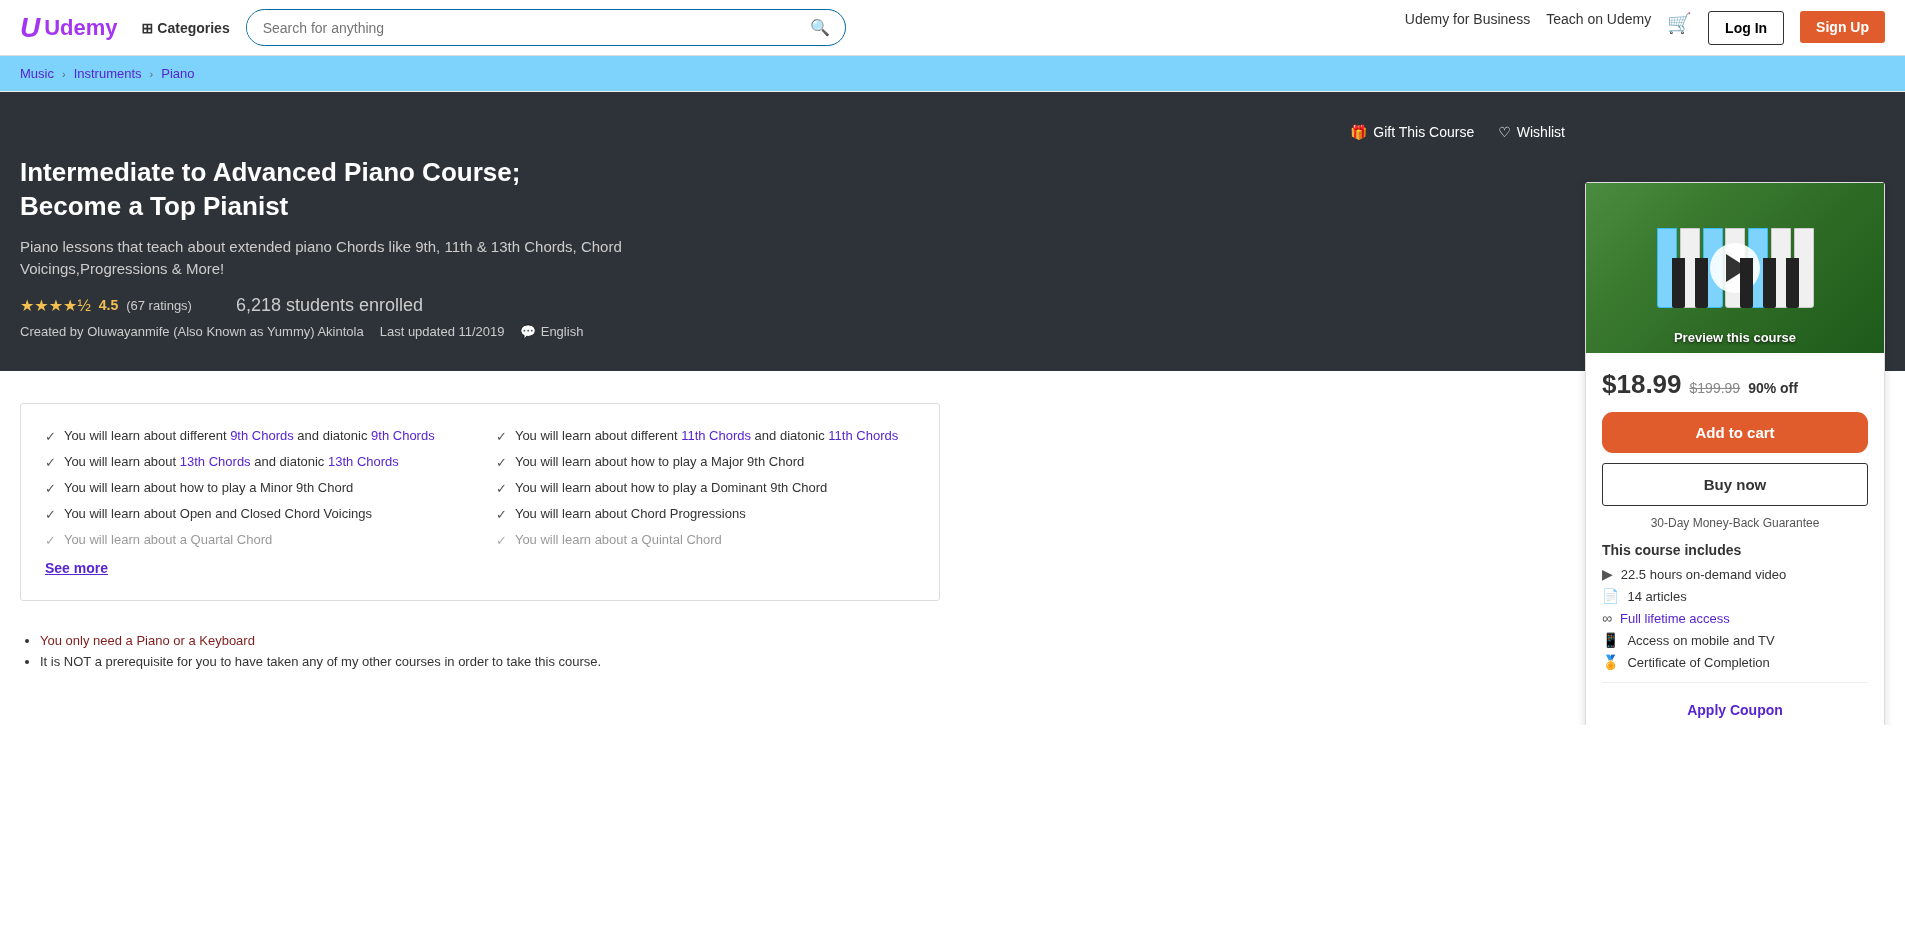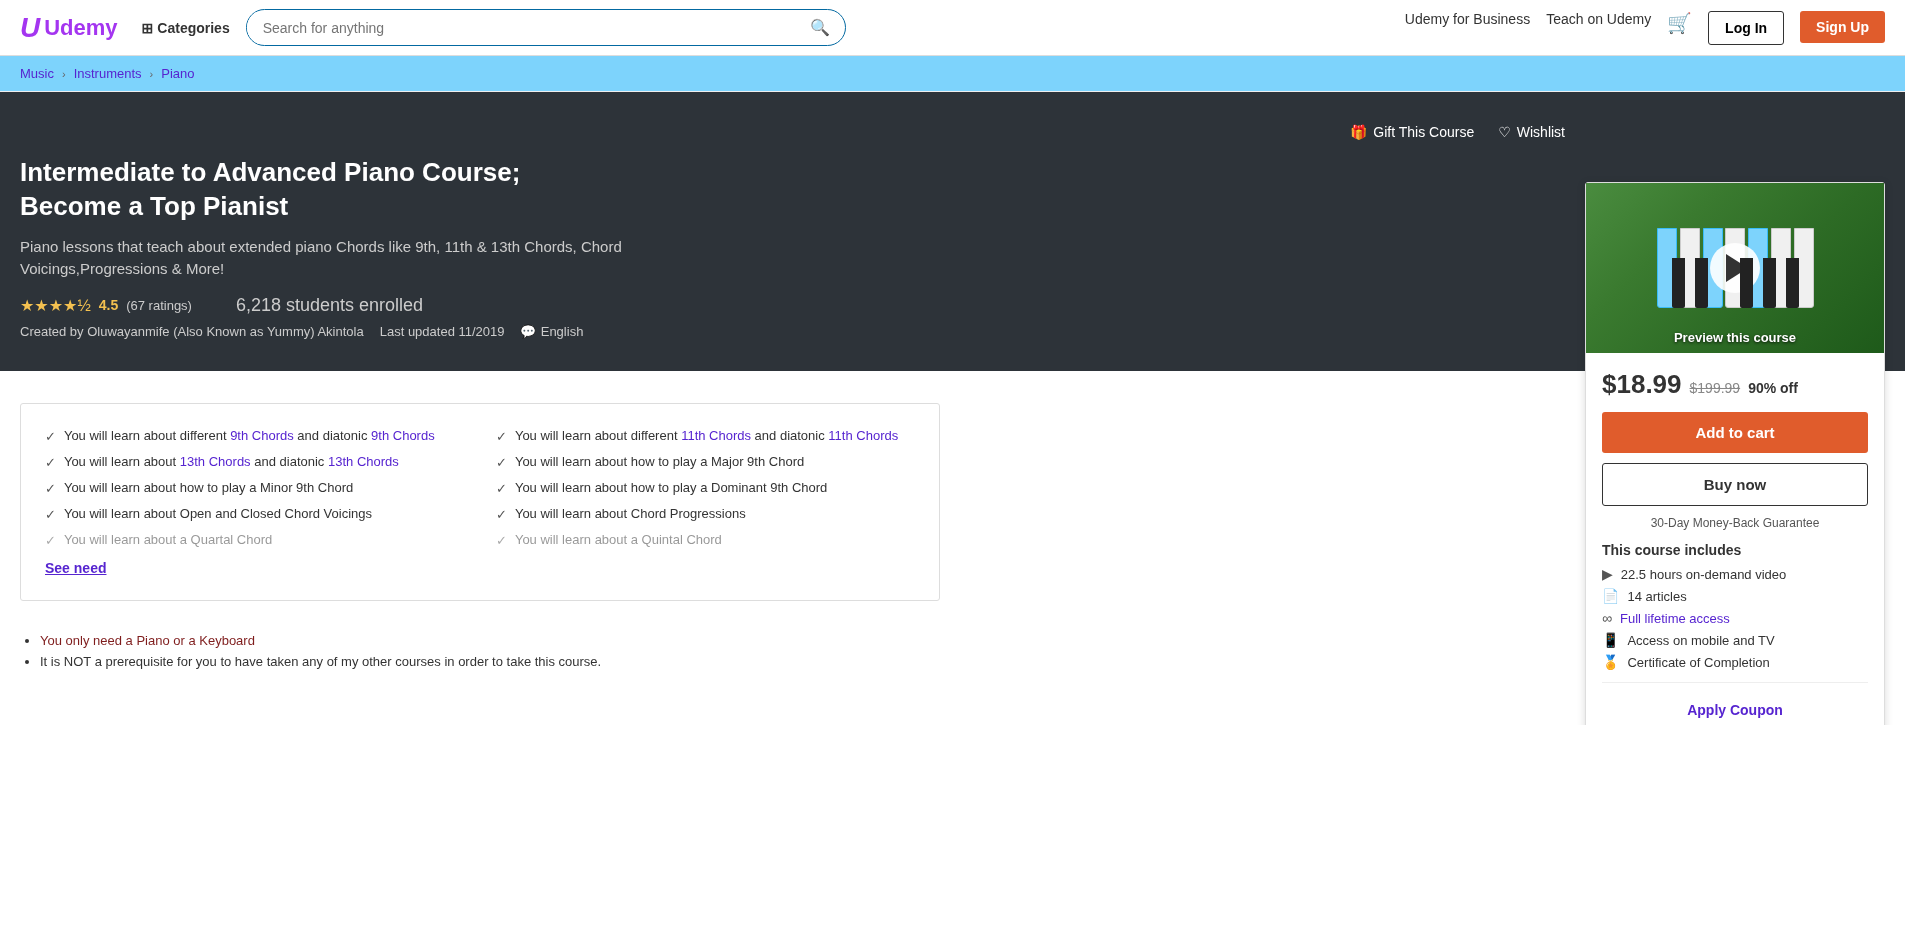--- a/index.html
+++ b/index.html
@@ -107,21 +107,21 @@
       color: #fff; font-size: 13px; font-weight: 600; white-space: nowrap;
       text-shadow: 0 1px 3px rgba(0,0,0,0.8);
     }
     .card-body { padding: 16px; color: #333; }
     .card-price { display: flex; align-items: baseline; gap: 8px; margin-bottom: 12px; }
     .price-current { font-size: 26px; font-weight: 800; color: #333; }
     .price-original { font-size: 14px; color: #888; text-decoration: line-through; }
     .price-discount { font-size: 14px; color: #333; font-weight: 700; }
     .btn-add-cart {
       width: 100%; background: #e05c2c; color: #fff; border: none; padding: 12px;
-      font-size: 15px; font-weight: 700; cursor: pointer; border-radius: 3px; margin-bottom: 10px;
+      font-size: 15px; font-weight: 700; cursor: pointer; border-radius: 11px; margin-bottom: 10px;
     }
     .btn-buy-now {
       width: 100%; background: #fff; color: #333; border: 1px solid #333; padding: 12px;
       font-size: 15px; font-weight: 700; cursor: pointer; border-radius: 3px; margin-bottom: 10px;
     }
     .card-guarantee { text-align: center; font-size: 12px; color: #555; margin-bottom: 12px; }
     .card-includes-title { font-weight: 700; font-size: 14px; margin-bottom: 8px; }
     .card-includes { list-style: none; padding: 0; }
     .card-includes li { display: flex; align-items: center; gap: 8px; margin-bottom: 6px; font-size: 13px; color: #333; }
     .card-includes li span.icon-char { font-size: 14px; color: #555; }
@@ -331,21 +331,21 @@
         <div class="learn-item" style="margin-top:10px">
           <span class="learn-check">✓</span>
           <span class="learn-item-text">You will learn about Chord Progressions</span>
         </div>
         <div class="learn-item faded" style="margin-top:10px">
           <span class="learn-check">✓</span>
           <span class="learn-item-text">You will learn about a Quintal Chord</span>
         </div>
       </div>
     </div>
-    <a class="see-more" href="#">See need</a>
+    <a class="see-more" href="#">See more</a>
   </div>
 
   <div class="requirements">
     <ul>
       <li>
         <a href="#">You only need a Piano or a Keyboard</a>
       </li>
       <li>
         <span>It is NOT a prerequisite for you to have taken any of my other courses in order to take this course.</span>
       </li>

